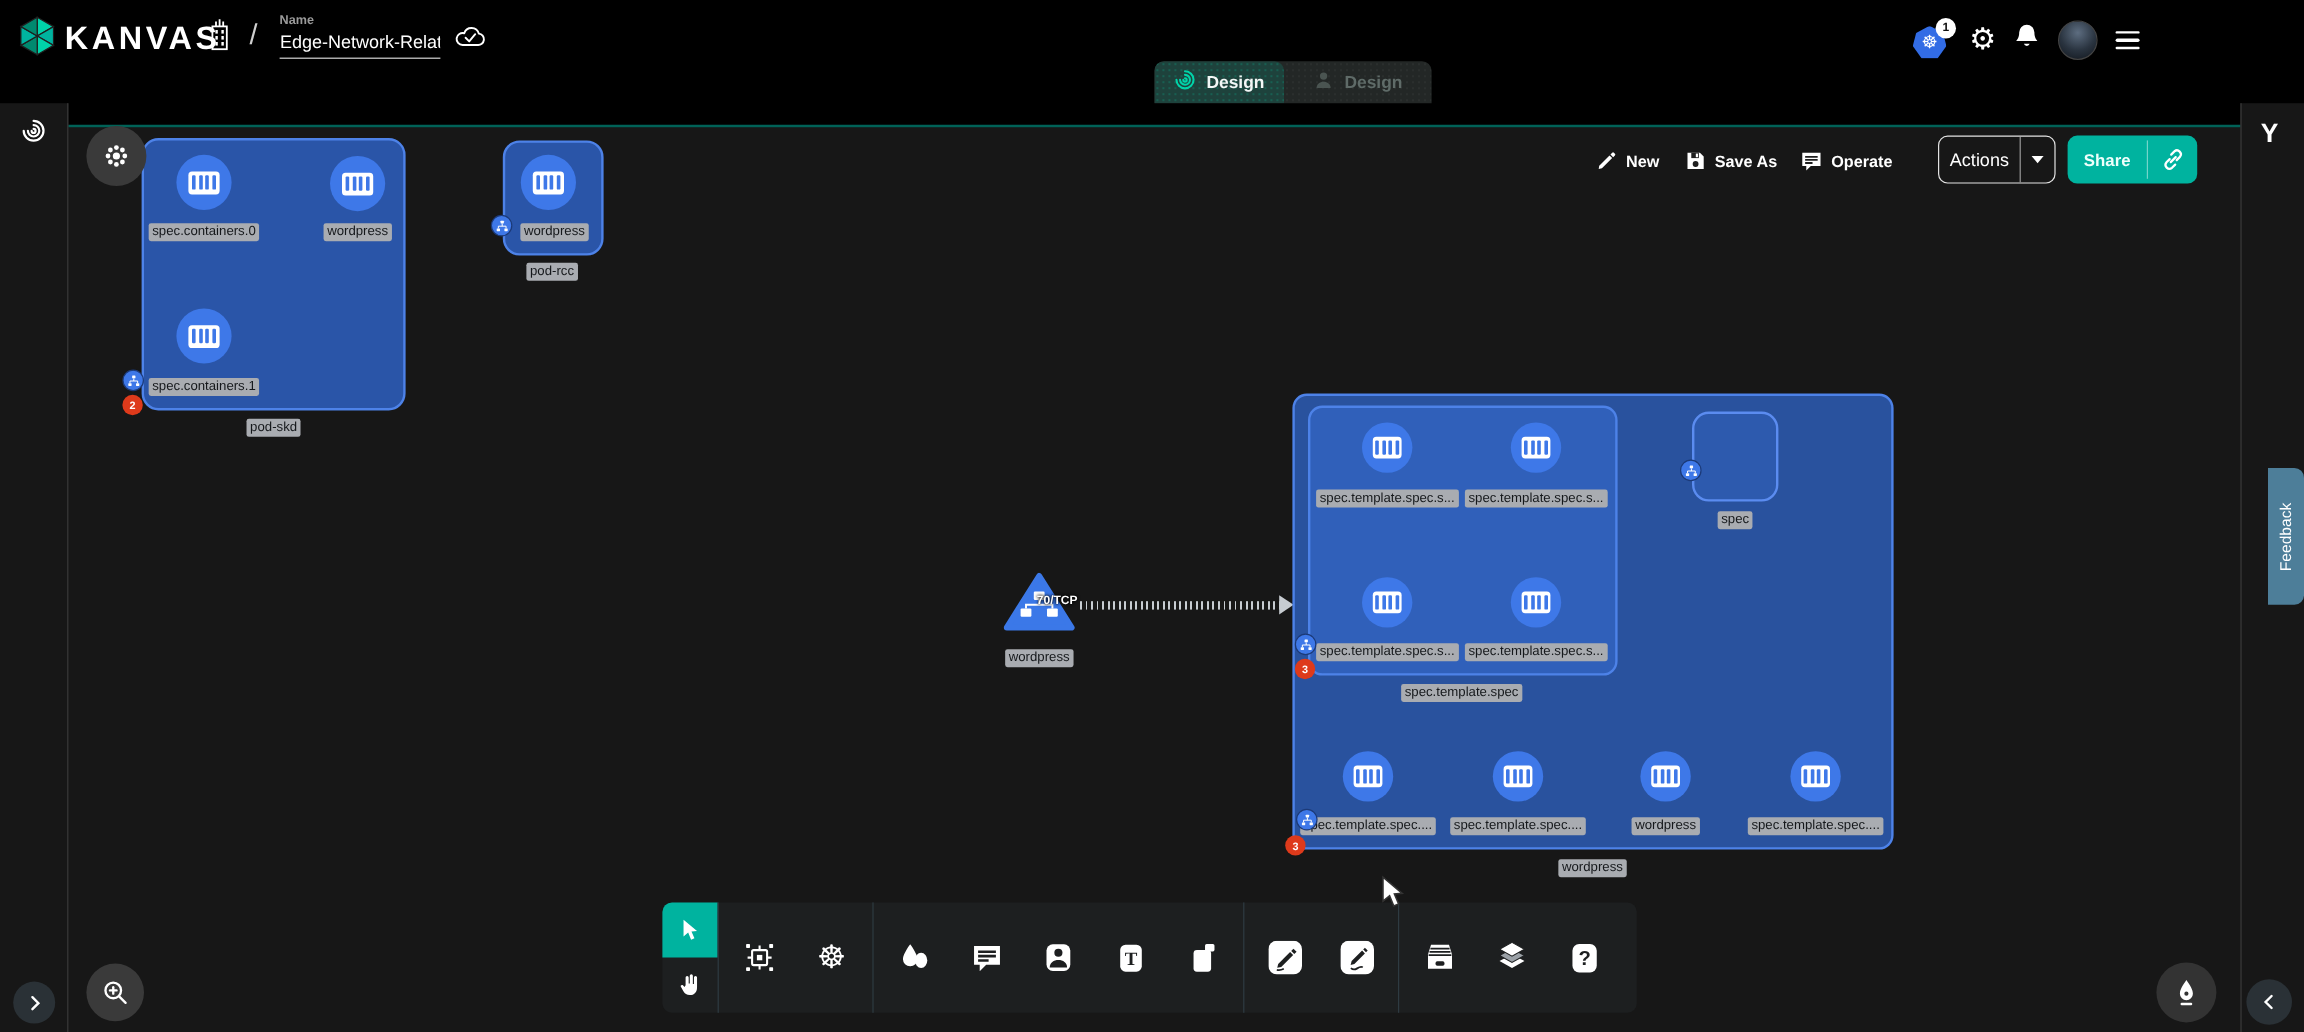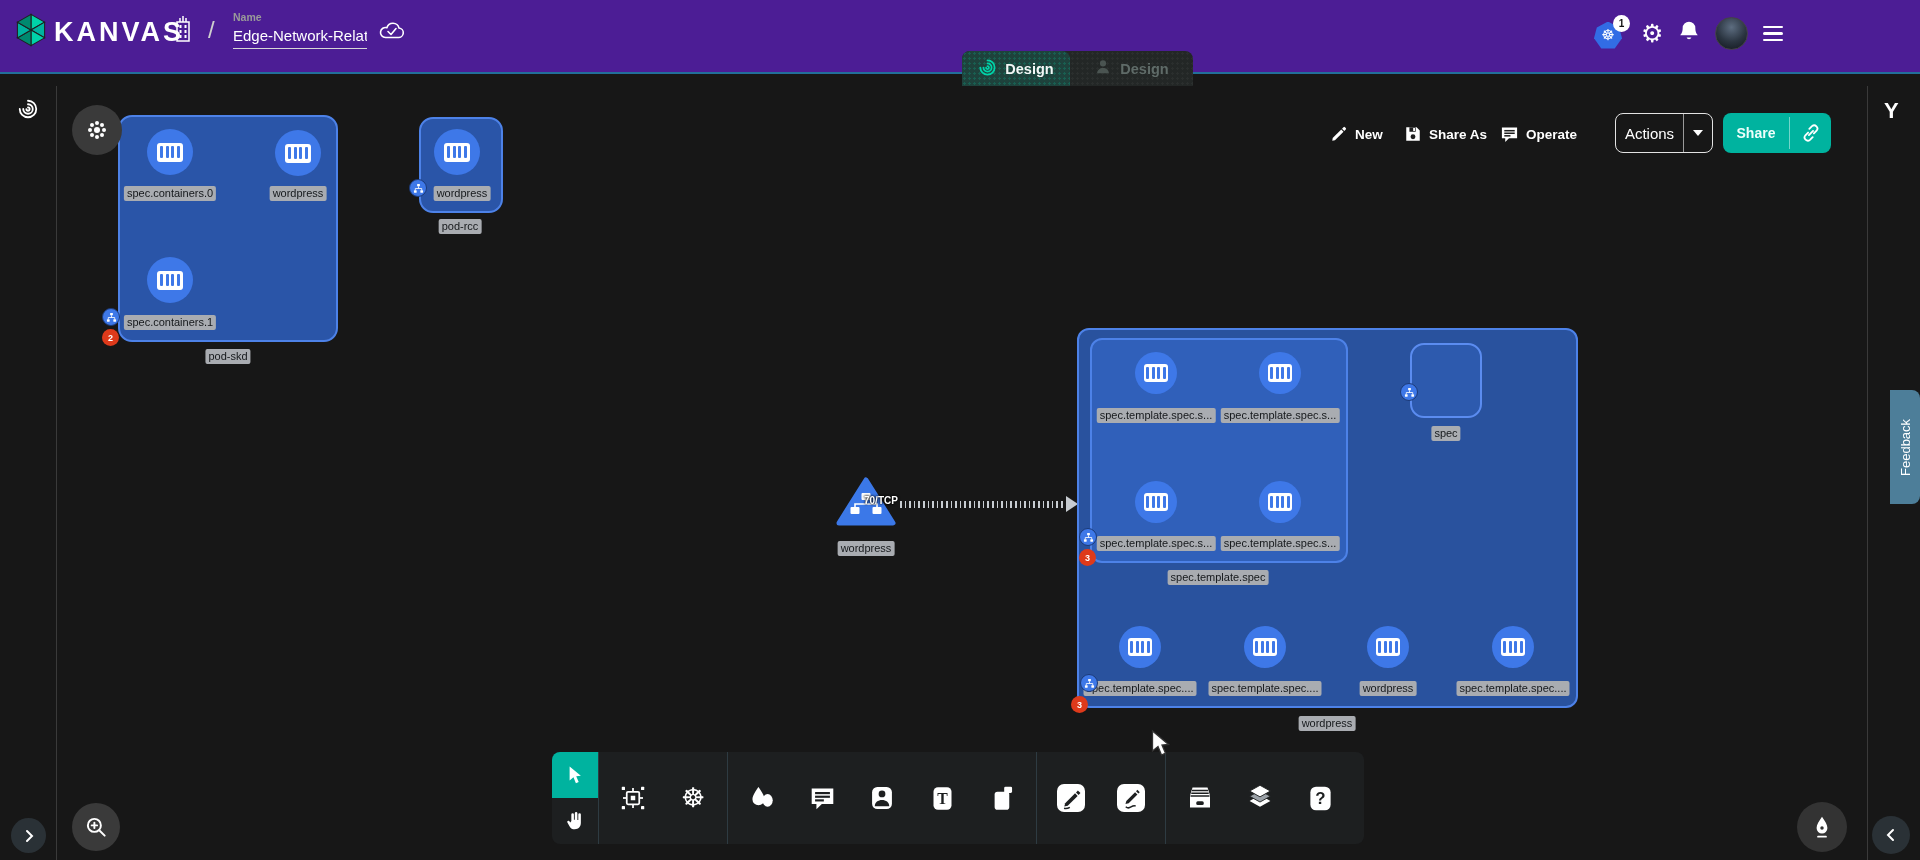--- a/index.html
+++ b/index.html
@@ -1,21 +1,21 @@
 <!DOCTYPE html>
 <html><head>
 <meta charset="utf-8">
 <style>
   * { margin:0; padding:0; box-sizing:border-box; }
   html,body { background:#0e0e0e; }
   body { font-family:"Liberation Sans", sans-serif; }
   .stage { position:relative; width:1920px; height:860px; background:#171717; overflow:hidden; }
 
   
-  .hdr { position:absolute; left:0; top:0; width:1920px; height:74px; background:#4c1d95;
+  .hdr { position:absolute; left:0; top:0; width:1920px; height:106px; background:#000000;
          border-bottom:2px solid rgba(0,179,159,0.55); }
   .logo-wrap { position:absolute; left:14px; top:13px; display:flex; align-items:center; gap:6px; }
   .wordmark { color:#fff; font-size:27px; font-weight:800; letter-spacing:3px; }
   .bld { position:absolute; left:170px; top:14px; }
   .bcrumb-sep { position:absolute; left:208px; top:16px; color:#cfcfcf; font-size:24px; font-weight:300; }
   .name-blk { position:absolute; left:233px; top:11px; }
   .name-lbl { color:#9a9a9a; font-size:10.5px; font-weight:bold; }
   .name-inp { display:block; margin-top:2px; width:134px; background:transparent; border:none;
               border-bottom:1px solid #d6d6d6; color:#fff; font-size:15px; padding:2px 0 4px 0;
               font-family:"Liberation Sans", sans-serif; outline:none; }
@@ -277,21 +277,21 @@
     <span>New</span>
   </div>
 
   <div class="actbtn" style="left:1404px">
     <svg width="18" height="18" viewBox="0 0 20 20">
       <path d="M2.5 2.5 h11.5 l3.5 3.5 v11.5 h-15 z" fill="#fff"></path>
       <rect x="6" y="2.5" width="7" height="5" fill="#1F1F1F"></rect>
         <rect x="10.2" y="3.3" width="2" height="3.4" fill="#fff"></rect>
       <circle cx="10" cy="13" r="2.7" fill="#1F1F1F"></circle>
     </svg>
-    <span>Share As</span>
+    <span>Save As</span>
   </div>
 
   <div class="actbtn" style="left:1500px">
     <svg width="19" height="19" viewBox="0 0 20 20">
       <path d="M2 2.5 h16 v11.5 h-8.5 l-4 4 v-4 H2 z" fill="#fff"></path>
       <g stroke="#1F1F1F" stroke-width="1.6">
         <line x1="4.5" y1="6" x2="15.5" y2="6"></line>
           <line x1="4.5" y1="8.7" x2="15.5" y2="8.7"></line>
           <line x1="4.5" y1="11.4" x2="11" y2="11.4"></line>
       </g>

